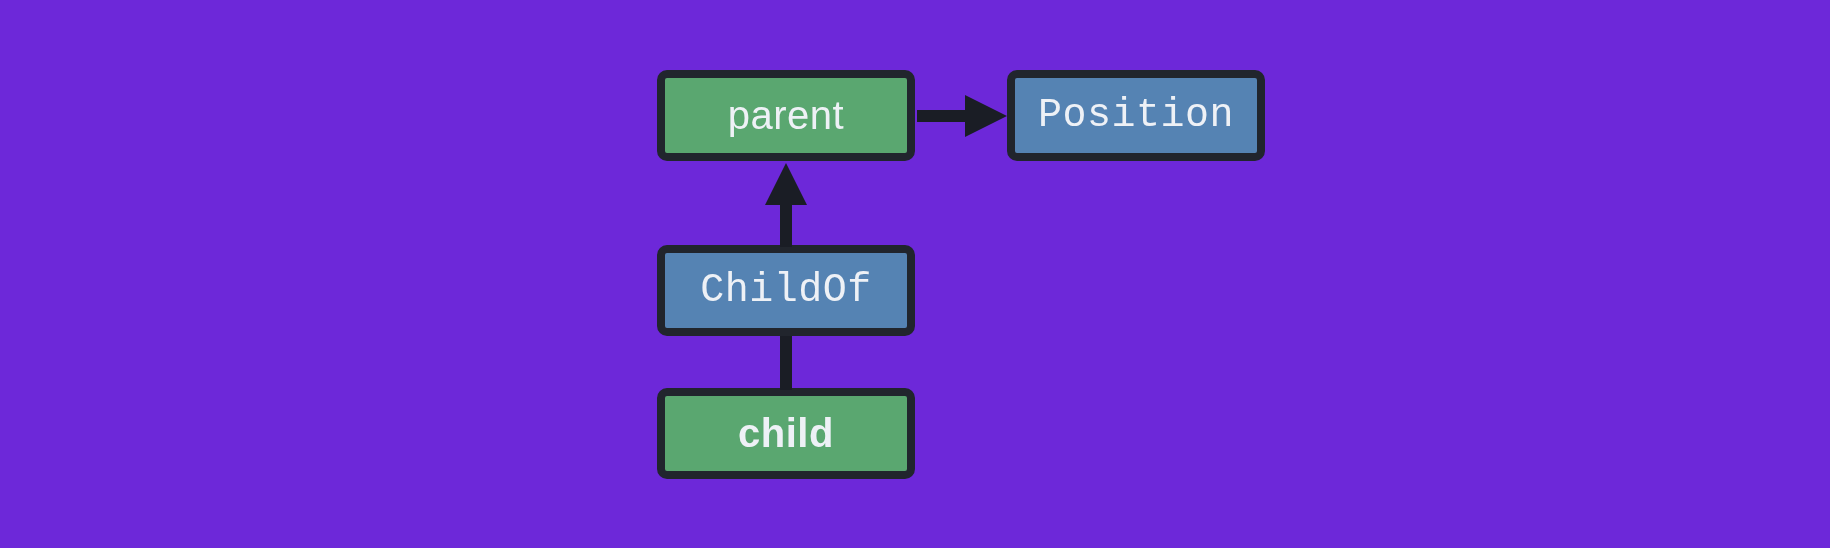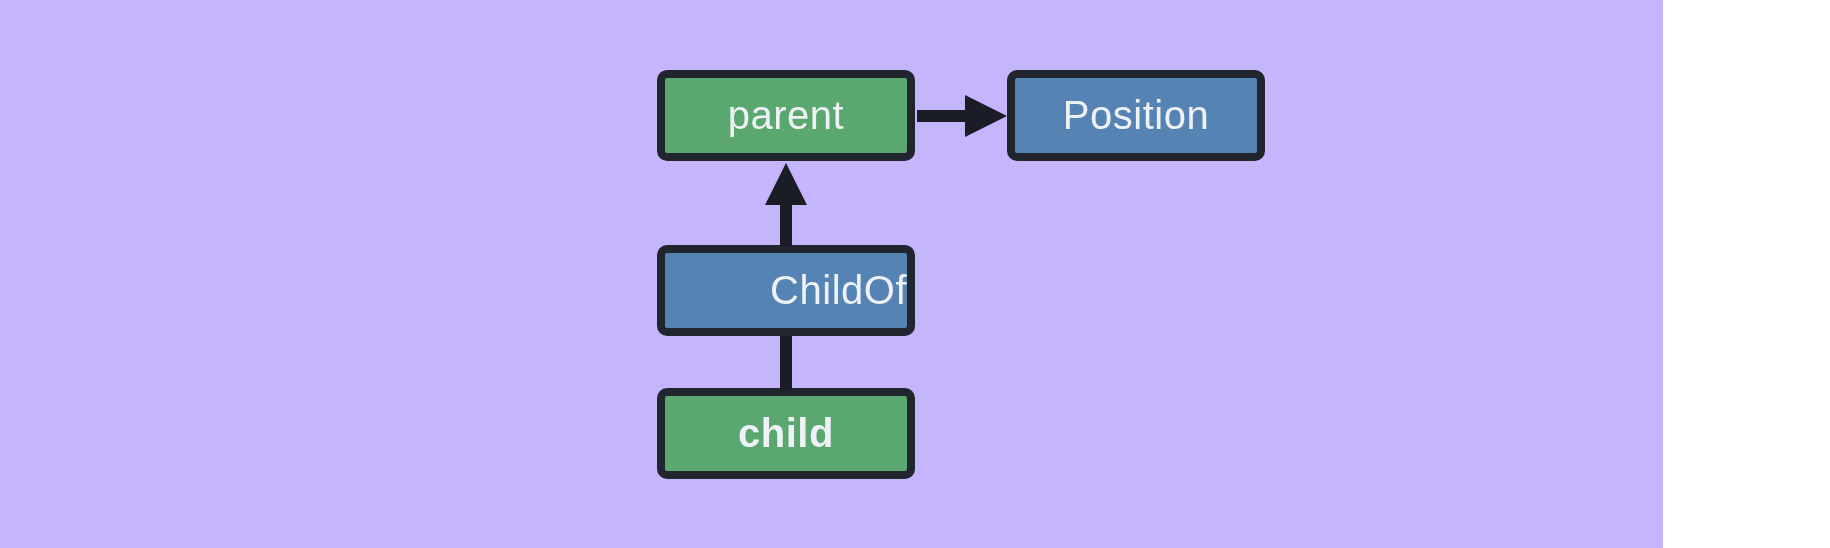--- a/index.html
+++ b/index.html
@@ -4,46 +4,46 @@
 <style>
   html, body { margin: 0; padding: 0; }
   body {
     width: 1830px;
     height: 548px;
     background: #ffffff;
     font-family: "Liberation Sans", sans-serif;
   }
   .canvas {
     position: relative;
-    width: 1663px;
+    width: 1830px;
     height: 548px;
-    background: #c4b5fd;
+    background: #6d28d9;
     overflow: hidden;
   }
   .node {
     position: absolute;
     width: 258px;
     height: 91px;
     border: 8px solid #21252d;
     border-radius: 10px;
     box-sizing: border-box;
     display: flex;
     align-items: center;
     justify-content: center;
     color: #eef1f6;
     font-size: 40px;
     font-weight: 400;
     letter-spacing: 0.5px;
   }
   .node-green { background: #5aa770; }
-  .node-blue  { background: #5583b3; }
+  .node-blue  { background: #5583b3; font-family: Liberation Mono, monospace; }
 
   #node-parent   { left: 657px;  top: 70px;  }
   #node-position { left: 1007px; top: 70px;  }
-  #node-childof  { left: 657px;  top: 245px; justify-content: flex-end; }
+  #node-childof  { left: 657px;  top: 245px; }
   #node-child    { left: 657px;  top: 388px; font-weight: bold; }
 
   .edge-shaft {
     position: absolute;
     background: #1a1d25;
   }
   
   .shaft-h { left: 917px; top: 110px; width: 50px; height: 12px; }
   .head-right {
     position: absolute;

